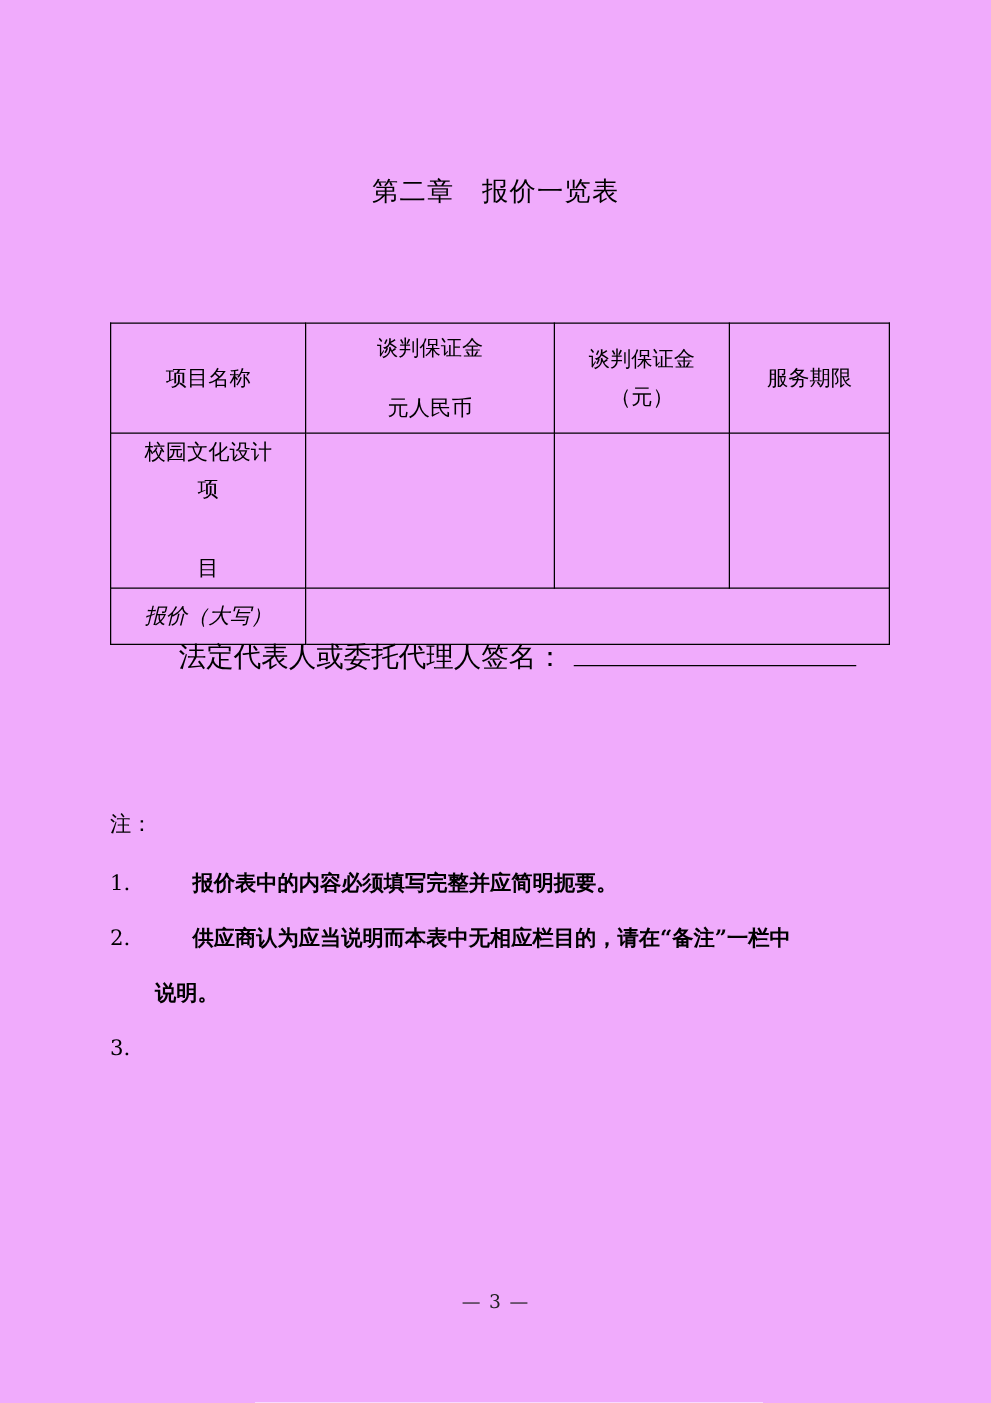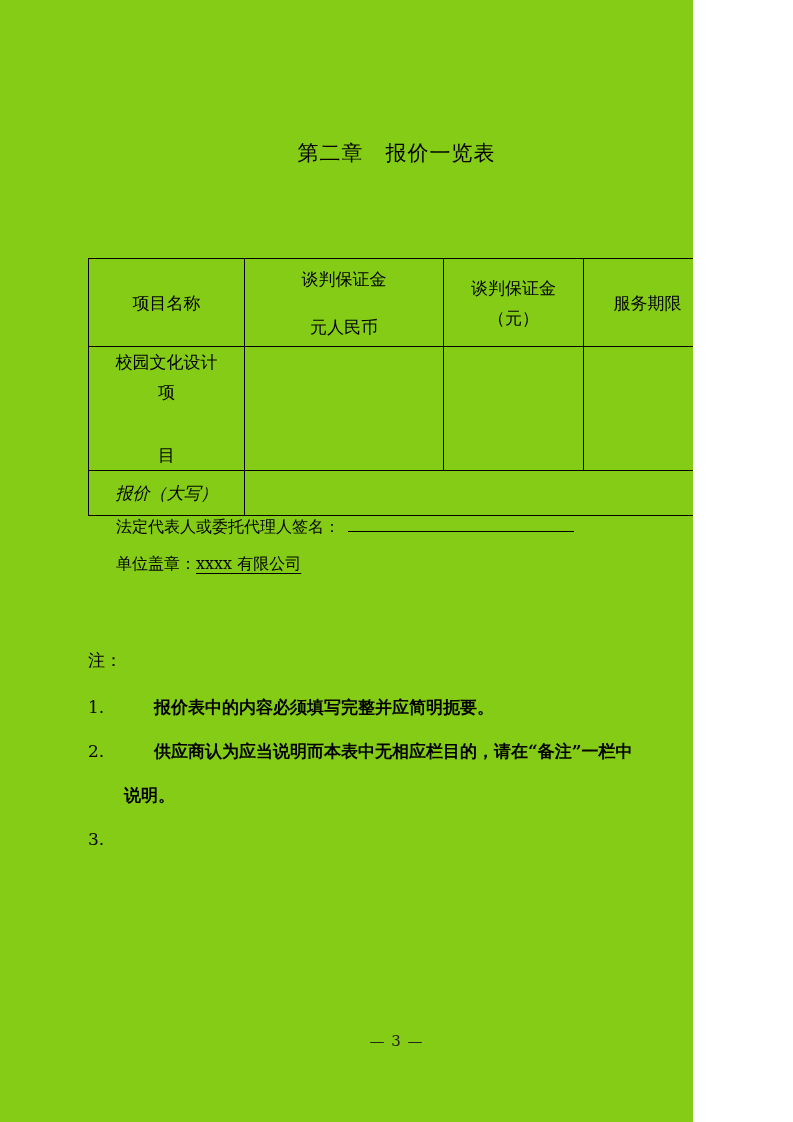--- a/index.html
+++ b/index.html
@@ -6,23 +6,23 @@
     margin: 0;
     padding: 0;
     background: #ffffff;
   }
   body {
     font-family: "DejaVu Serif", "Liberation Serif", serif;
     color: #000000;
   }
   .page {
     position: relative;
-    width: 693px;
+    width: 793px;
     height: 1122px;
-    background: #84cc16;
+    background: #f0abfc;
     overflow: hidden;
   }
 
   
   .doc-title {
     position: absolute;
     left: 0;
     top: 138px;
     width: 793px;
     text-align: center;
@@ -69,24 +69,24 @@
     display: flex;
     flex-direction: column;
     justify-content: center;
     align-items: center;
     gap: 33px;
   }
 
   
   .sign-block {
     position: absolute;
-    left: 116px;
+    left: 143px;
     top: 508px;
     width: 560px;
-    font-size: 16px;
+    font-size: 22px;
     line-height: 37px;
   }
   .sign-row {
     display: flex;
     align-items: baseline;
     white-space: nowrap;
   }
   .sign-blank {
     display: inline-block;
     width: 226px;
@@ -193,24 +193,20 @@
         <td colspan="3"></td>
       </tr>
     </tbody>
   </table>
 
   <div class="sign-block">
     <div class="sign-row">
       <span>法定代表人或委托代理人签名：</span>
       <span class="sign-blank"></span>
     </div>
-    <div class="sign-row">
-      <span>单位盖章：</span>
-      <span class="sign-value">xxxx 有限公司</span>
-    </div>
   </div>
 
   <div class="notes">
     <div class="notes-label">注：</div>
 
     <div class="note-item">
       <span class="note-num">1.</span>
       <span class="note-text">报价表中的内容必须填写完整并应简明扼要。</span>
     </div>
 

